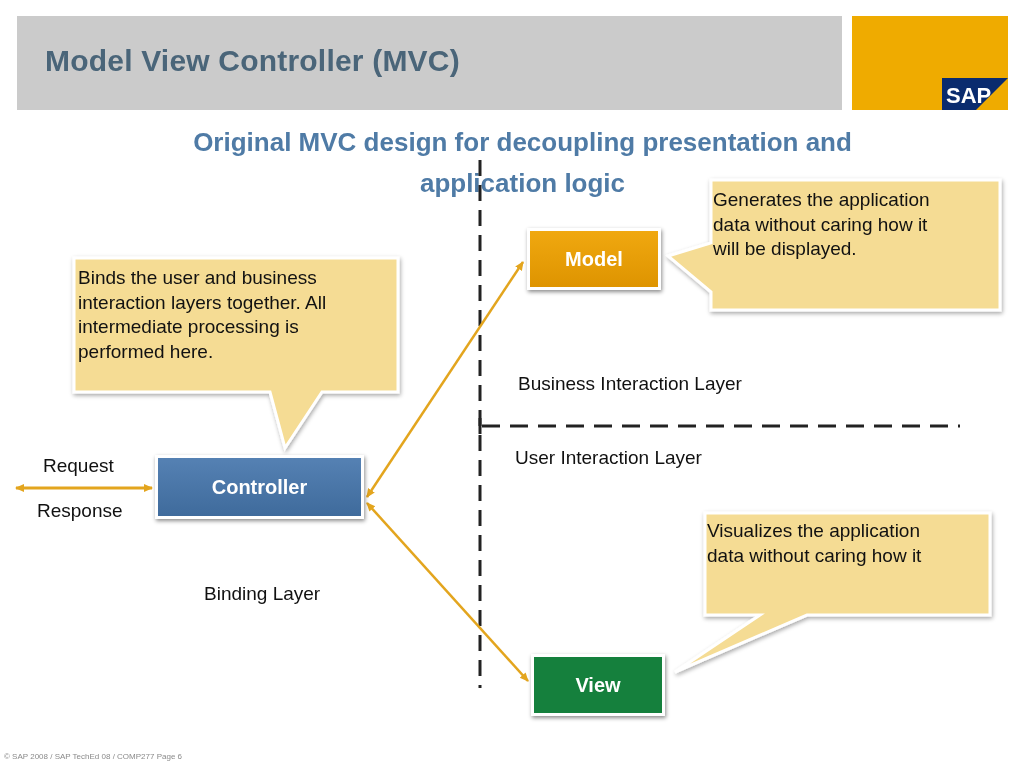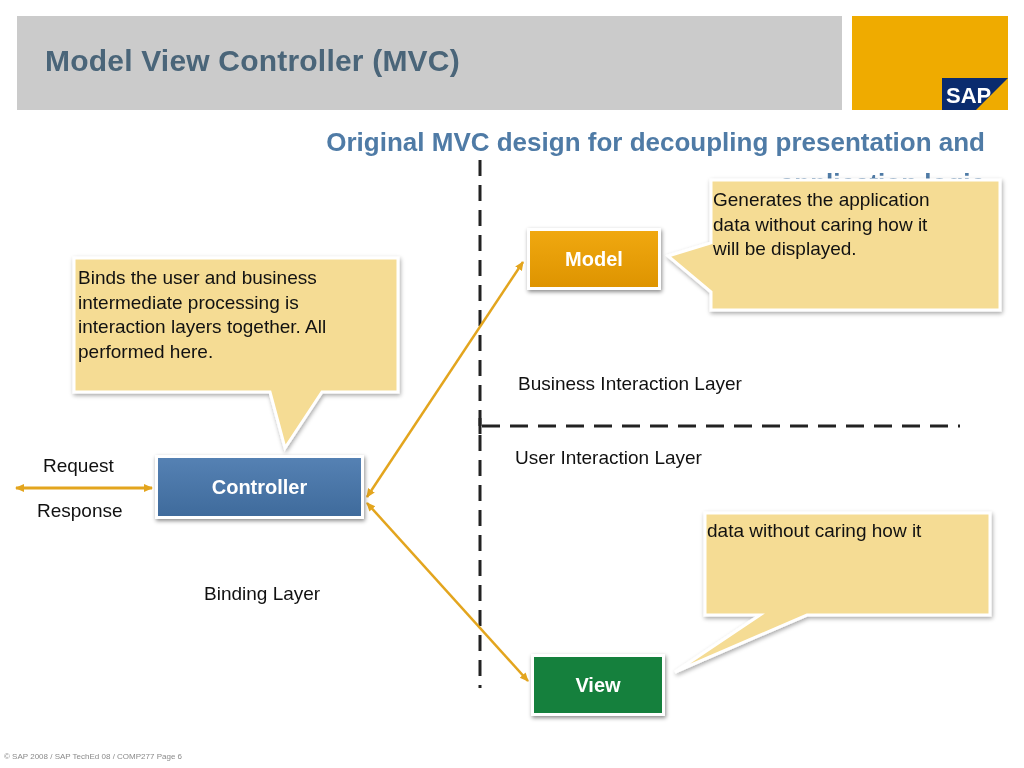--- a/index.html
+++ b/index.html
@@ -3,21 +3,21 @@
 <meta charset="utf-8">
 <style>
   html, body { margin:0; padding:0; }
   body { width:1024px; height:768px; background:#ffffff; position:relative; overflow:hidden;
          font-family:"Liberation Sans", sans-serif; }
   .header-bar { position:absolute; left:17px; top:16px; width:825px; height:94px; background:#cbcbcb; }
   .header-title { position:absolute; left:28px; top:28px; font-size:30px; font-weight:bold; color:#4a6579;
                   letter-spacing:0.2px; }
   .logo-block { position:absolute; left:852px; top:16px; width:156px; height:94px; background:#efab00; }
   .sap-logo { position:absolute; right:0; bottom:0; width:66px; height:32px; }
-  .subtitle { position:absolute; left:60px; width:925px; text-align:right; font-size:26px; font-weight:bold;
+  .subtitle { position:absolute; left:60px; width:925px; text-align:center; font-size:26px; font-weight:bold;
               color:#4f7ba6; line-height:42px; }
   .subtitle.l1 { top:121px; }
   .subtitle.l2 { top:162px; }
   svg.lines { position:absolute; left:0; top:0; }
   .callout-text { position:absolute; text-align:left; font-size:19px; color:#111; line-height:24.5px; }
   .box { position:absolute; color:#fff; font-weight:bold; font-size:20px; display:flex; align-items:center;
          justify-content:center; border:3px solid #ffffff; box-shadow:1px 2px 4px rgba(0,0,0,0.45); }
   .box.model { left:527px; top:228px; width:128px; height:56px; background:linear-gradient(#f0a810,#de9400); }
   .box.controller { left:155px; top:455px; width:203px; height:58px; background:linear-gradient(#5581b3,#3f6b9c); }
   .box.view { left:531px; top:654px; width:128px; height:56px; background:#15803d; }
@@ -61,30 +61,31 @@
 
   <path filter="url(#sh)" d="M705,513 L990,513 L990,615 L807,615 L675,672 L760,615 L705,615 Z" fill="#f5dc94" stroke="#ffffff" stroke-width="3"></path>
 
   <line x1="367" y1="497" x2="523" y2="262" stroke="#e3a51e" stroke-width="2.5" marker-start="url(#ah)" marker-end="url(#ah)"></line>
   <line x1="367" y1="503" x2="528" y2="681" stroke="#e3a51e" stroke-width="2.5" marker-start="url(#ah)" marker-end="url(#ah)"></line>
   <line x1="16" y1="488" x2="152" y2="488" stroke="#e3a51e" stroke-width="3" marker-start="url(#ah)" marker-end="url(#ah)"></line>
 </svg>
 
 <div class="callout-text" style="left:78px; top:266px; width:318px;">
   <div>Binds the user and business</div>
+  <div>interaction layers together. All</div>
   <div>intermediate processing is</div>
-  <div>interaction layers together. All</div>
   <div>performed here.</div>
 </div>
 <div class="callout-text" style="left:713px; top:188px; width:285px;">
   <div>Generates the application</div>
   <div>data without caring how it</div>
   <div>will be displayed.</div>
 </div>
 <div class="callout-text" style="left:707px; top:519px; width:282px;">
+  <div>Visualizes the application</div>
   <div>data without caring how it</div>
 </div>
 
 <div class="box model">Model</div>
 <div class="box controller">Controller</div>
 <div class="box view">View</div>
 
 <div class="label" style="left:43px; top:455px;">Request</div>
 <div class="label" style="left:37px; top:500px;">Response</div>
 <div class="label" style="left:204px; top:583px;">Binding Layer</div>

